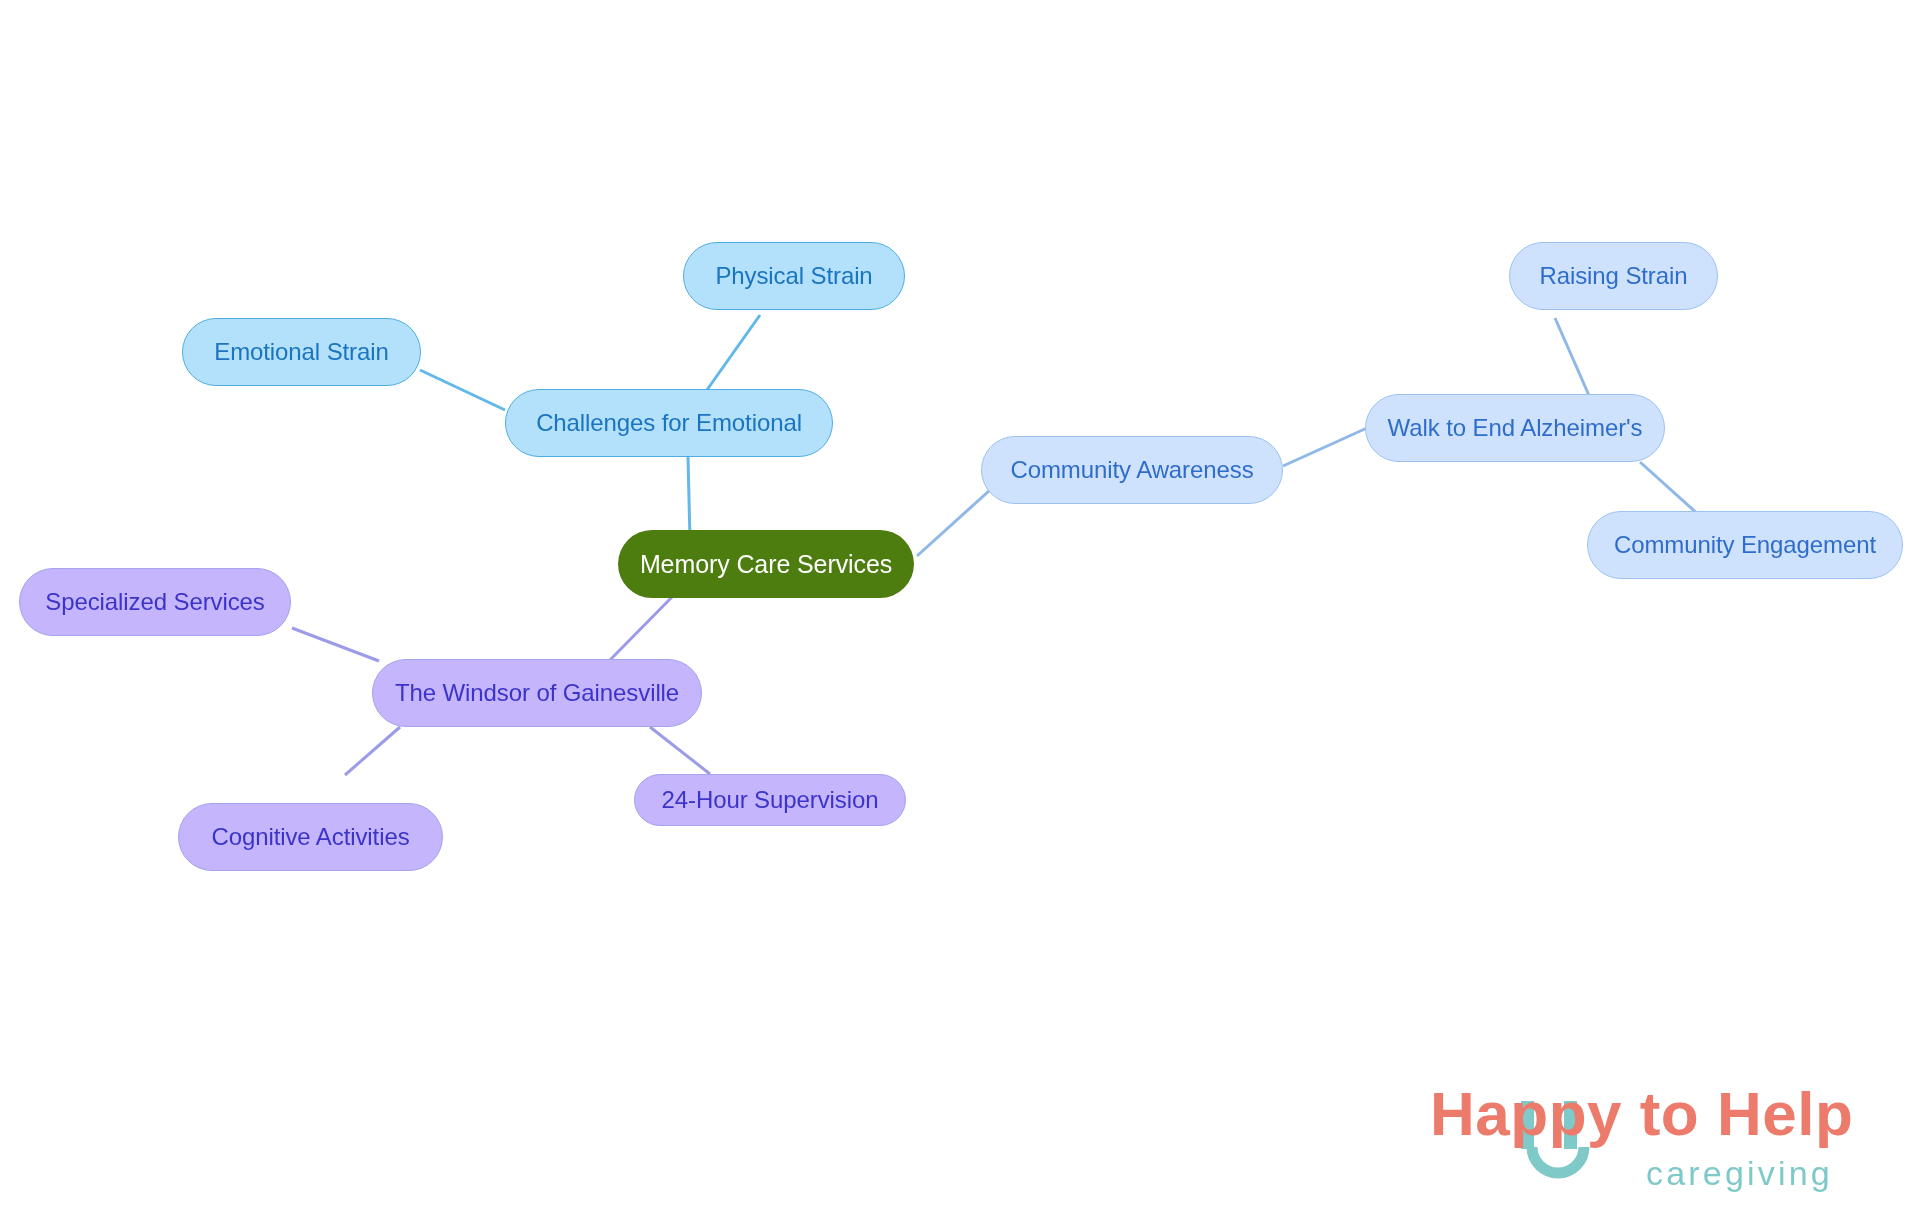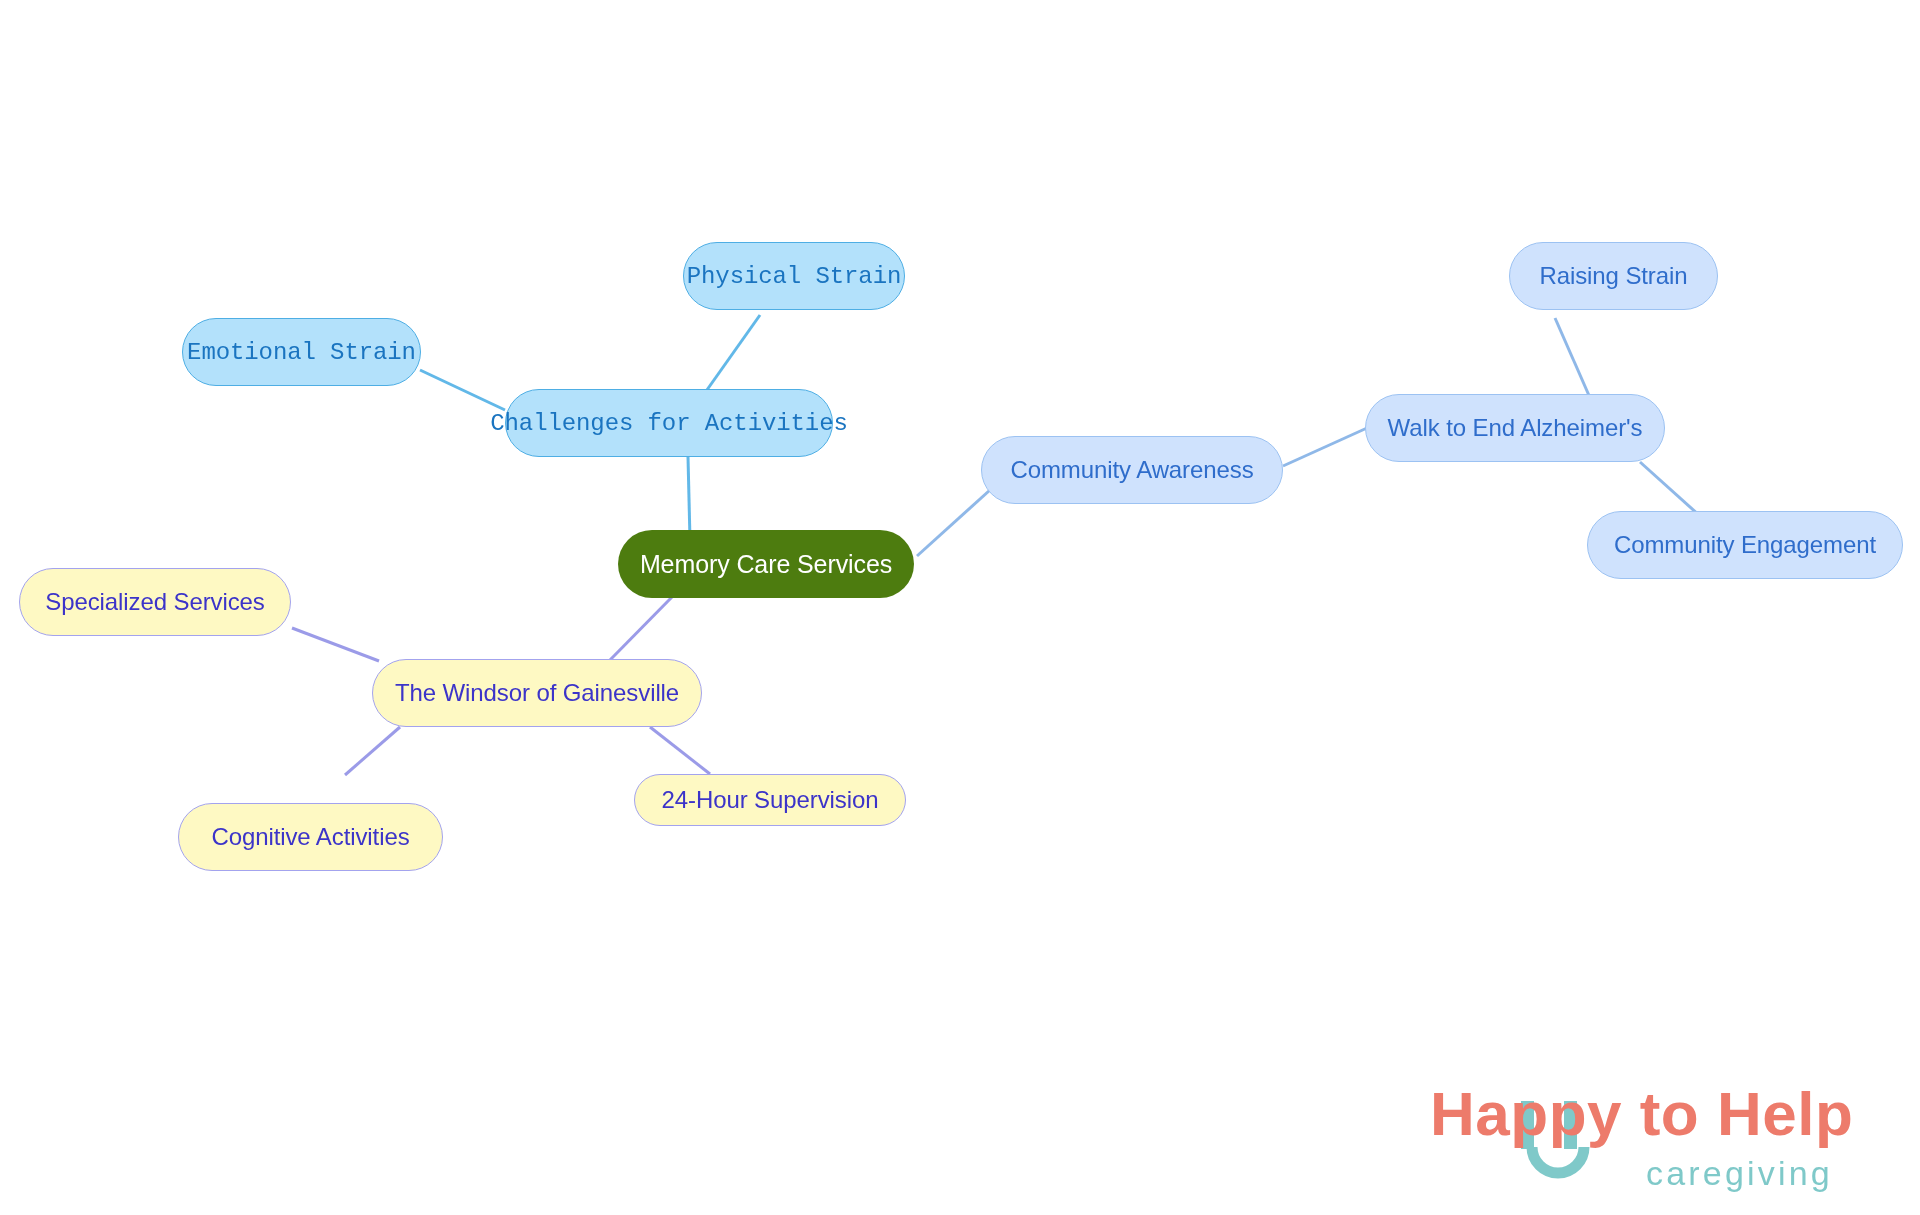--- a/index.html
+++ b/index.html
@@ -44,30 +44,29 @@
     color: #ffffff;
     border: none;
     font-size: 25px;
     border-radius: 34px;
   }
   .node-cyan {
     background: #b3e1fb;
     border: 1.6px solid #4eaee4;
     color: #1a74c0;
     font-size: 24px;
-    font-family: Liberation Mono, monospace;
   }
   .node-blue {
     background: #cfe2fd;
     border: 1.6px solid #9cc2f2;
     color: #2f6dcb;
     font-size: 24px;
   }
   .node-purple {
-    background: #fef9c3;
+    background: #c4b5fd;
     border: 1.6px solid #a3a3ee;
     color: #3c34c9;
     font-size: 24px;
   }
   
   #logo {
     position: absolute;
     right: 36px;
     bottom: 14px;
     width: 470px;
@@ -95,21 +94,21 @@
     <line x1="379" y1="661" x2="292" y2="628" stroke="#9b9be8" stroke-width="3"></line>
     <line x1="400" y1="727" x2="345" y2="775" stroke="#9b9be8" stroke-width="3"></line>
     <line x1="650" y1="727" x2="710" y2="774" stroke="#9b9be8" stroke-width="3"></line>
   </svg>
 
   <div class="node node-root" style="left:618px; top:530px; width:296px; height:68px;">
     <span>Memory Care Services</span>
   </div>
 
   <div class="node node-cyan" style="left:505px; top:389px; width:328px; height:68px;">
-    <span>Challenges for Activities</span>
+    <span>Challenges for Emotional</span>
   </div>
 
   <div class="node node-cyan" style="left:683px; top:242px; width:222px; height:68px;">
     <span>Physical Strain</span>
   </div>
 
   <div class="node node-cyan" style="left:182px; top:318px; width:239px; height:68px;">
     <span>Emotional Strain</span>
   </div>
 

